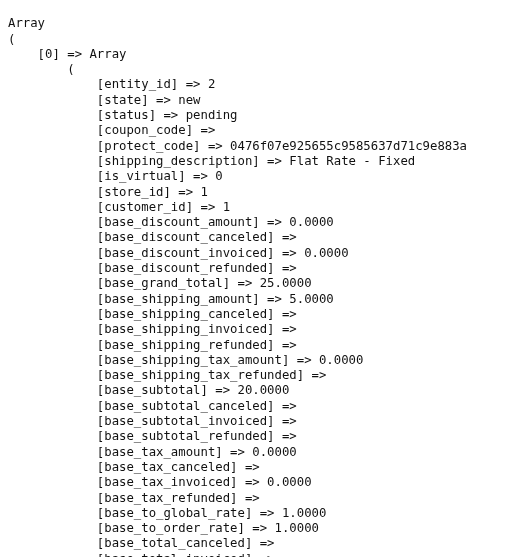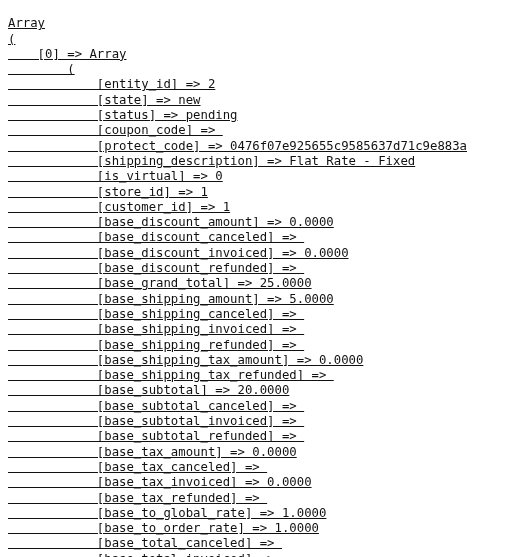--- a/index.html
+++ b/index.html
@@ -22,19 +22,18 @@
     line-height: 15.3px;
     color: #111111;
     white-space: pre;
     letter-spacing: 0px;
     -webkit-font-smoothing: none;
   }
   .dump-line {
     white-space: pre;
     display: block;
     height: 15.3px;
-    text-decoration: underline;
   }
 </style>
 </head>
 <body>
 
 <pre id="print-r-dump"><span class="dump-line">Array</span><span class="dump-line">(</span><span class="dump-line">    [0] =&gt; Array</span><span class="dump-line">        (</span><span class="dump-line">            [entity_id] =&gt; 2</span><span class="dump-line">            [state] =&gt; new</span><span class="dump-line">            [status] =&gt; pending</span><span class="dump-line">            [coupon_code] =&gt; </span><span class="dump-line">            [protect_code] =&gt; 0476f07e925655c9585637d71c9e883a</span><span class="dump-line">            [shipping_description] =&gt; Flat Rate - Fixed</span><span class="dump-line">            [is_virtual] =&gt; 0</span><span class="dump-line">            [store_id] =&gt; 1</span><span class="dump-line">            [customer_id] =&gt; 1</span><span class="dump-line">            [base_discount_amount] =&gt; 0.0000</span><span class="dump-line">            [base_discount_canceled] =&gt; </span><span class="dump-line">            [base_discount_invoiced] =&gt; 0.0000</span><span class="dump-line">            [base_discount_refunded] =&gt; </span><span class="dump-line">            [base_grand_total] =&gt; 25.0000</span><span class="dump-line">            [base_shipping_amount] =&gt; 5.0000</span><span class="dump-line">            [base_shipping_canceled] =&gt; </span><span class="dump-line">            [base_shipping_invoiced] =&gt; </span><span class="dump-line">            [base_shipping_refunded] =&gt; </span><span class="dump-line">            [base_shipping_tax_amount] =&gt; 0.0000</span><span class="dump-line">            [base_shipping_tax_refunded] =&gt; </span><span class="dump-line">            [base_subtotal] =&gt; 20.0000</span><span class="dump-line">            [base_subtotal_canceled] =&gt; </span><span class="dump-line">            [base_subtotal_invoiced] =&gt; </span><span class="dump-line">            [base_subtotal_refunded] =&gt; </span><span class="dump-line">            [base_tax_amount] =&gt; 0.0000</span><span class="dump-line">            [base_tax_canceled] =&gt; </span><span class="dump-line">            [base_tax_invoiced] =&gt; 0.0000</span><span class="dump-line">            [base_tax_refunded] =&gt; </span><span class="dump-line">            [base_to_global_rate] =&gt; 1.0000</span><span class="dump-line">            [base_to_order_rate] =&gt; 1.0000</span><span class="dump-line">            [base_total_canceled] =&gt; </span><span class="dump-line">            [base_total_invoiced] =&gt; </span></pre>
 
 </body></html>

